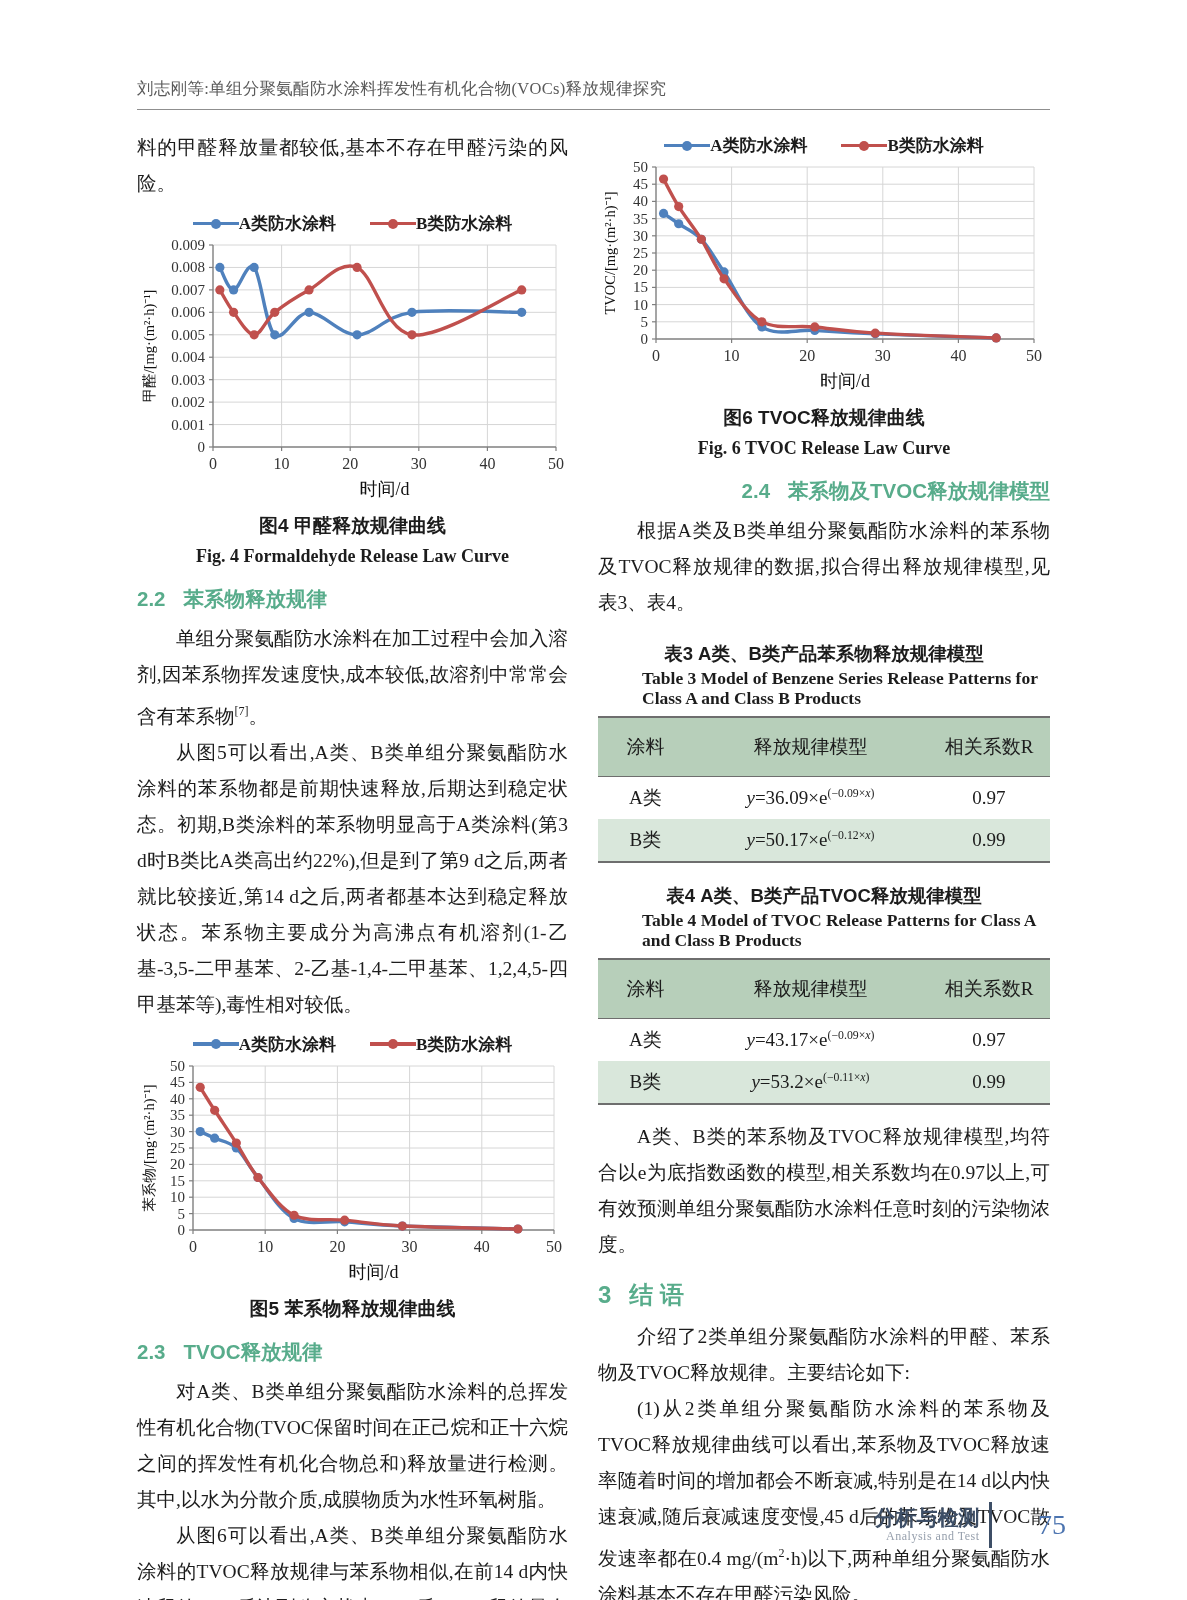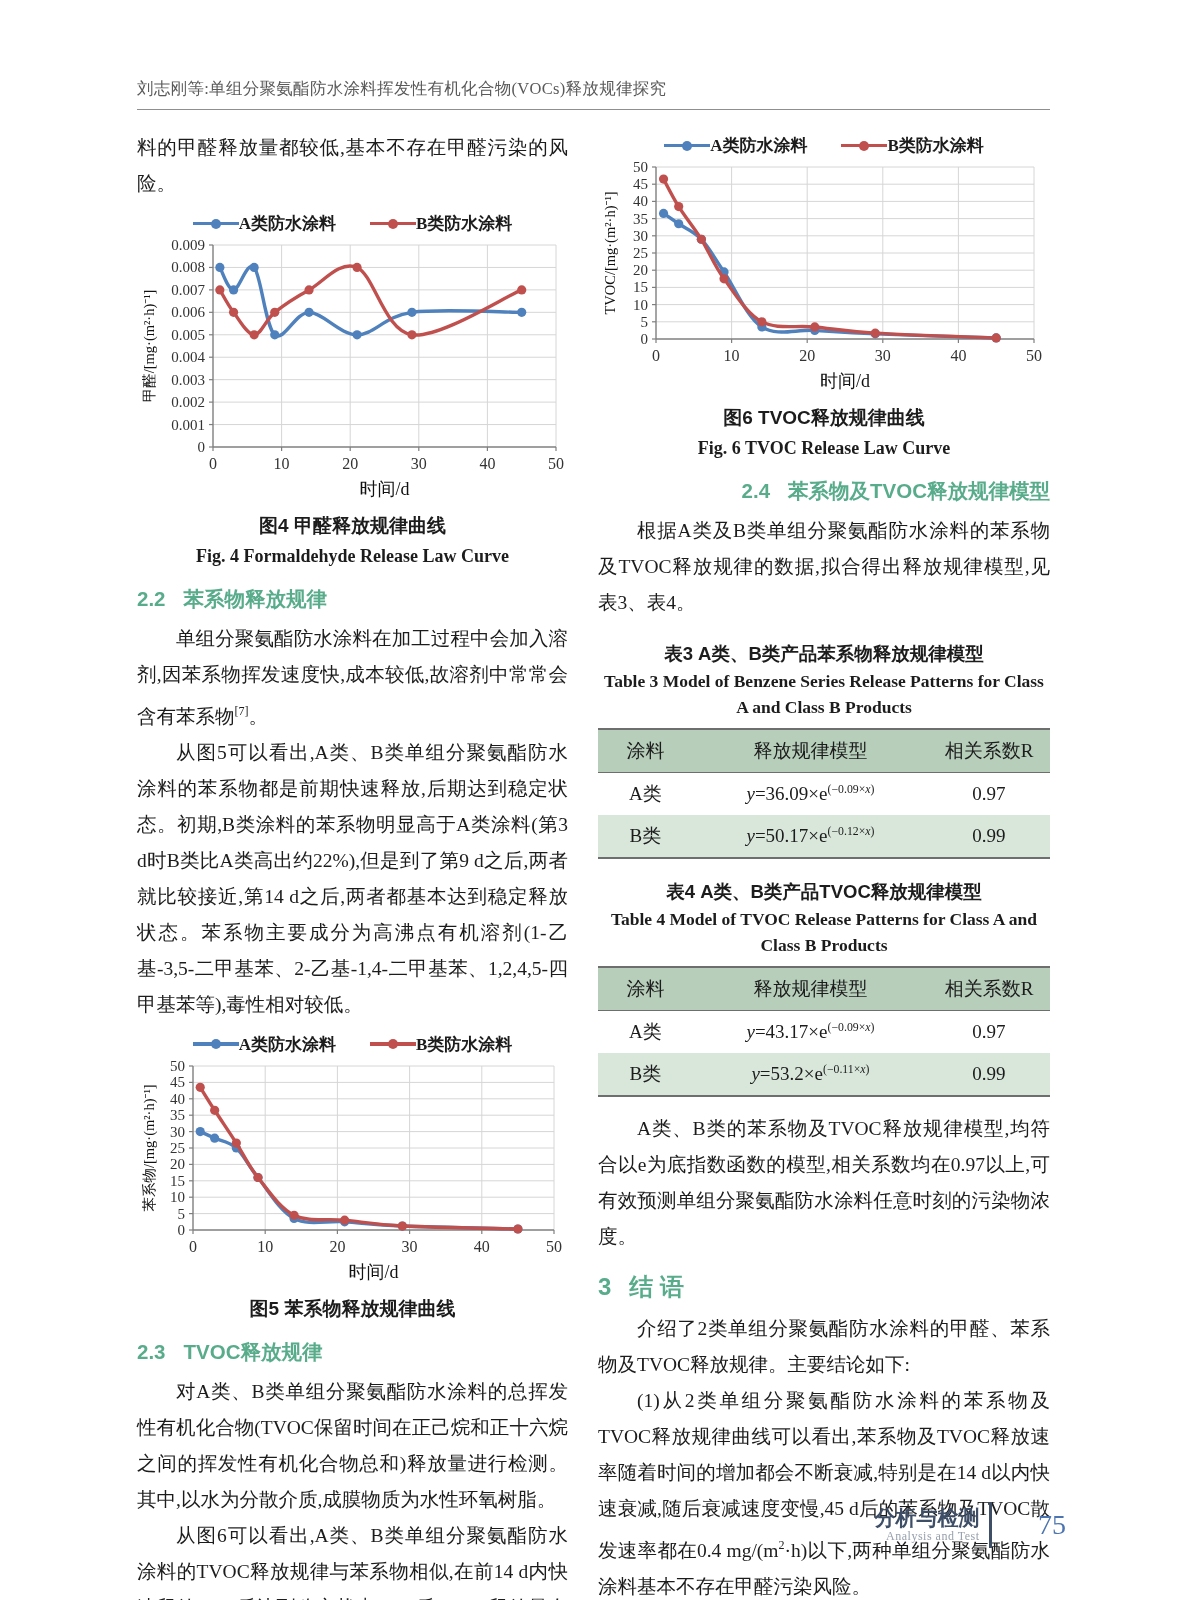--- a/index.html
+++ b/index.html
@@ -24,24 +24,24 @@
        margin:4px 0 2px 0;}
   .legend-item{display:flex;align-items:center;font-weight:bold;font-size:17px;}
   .lline{display:inline-block;width:46px;height:3.2px;}
   .ldot{display:inline-block;width:10px;height:10px;border-radius:50%;
        margin-left:-28px;margin-right:18px;}
   .cap-cn{ text-align:center;font-family:"Liberation Sans",sans-serif;
        font-weight:bold;font-size:19px;margin-top:4px;}
   .cap-en{ text-align:center;font-weight:bold;font-size:18px;margin-top:4px;line-height:26px;}
   .tbl-cap-cn{text-align:center;font-family:"Liberation Sans",sans-serif;
        font-weight:bold;font-size:18.5px;margin:20px 0 2px 0;}
-  .tbl-cap-en{text-align:center;font-weight:bold;font-size:17.5px;line-height:26px;margin-bottom:8px;}
+  .tbl-cap-en{font-weight:bold;font-size:17.5px;line-height:20px;margin-bottom:8px;margin-left:44px;}
   table.model{width:100%;border-collapse:collapse;font-size:19px;
        border-top:2.2px solid #6e6e6e;border-bottom:2.2px solid #6e6e6e;margin-bottom:6px;}
-  table.model th{font-weight:normal;padding:8px 4px;border-bottom:1.6px solid #6e6e6e;}
+  table.model th{font-weight:normal;padding:16px 4px;border-bottom:1.6px solid #6e6e6e;}
   table.model td{padding:8px 4px;text-align:center;}
   table.model tr.alt{background:var(--alt-bg);}
   table.model thead tr{background:var(--head-bg);}
   table.model td:first-child,table.model th:first-child{width:21%;}
   table.model td:last-child,table.model th:last-child{width:27%;}
   .chart{display:block;margin:0 auto;}
   .footer{position:absolute;right:121px;bottom:52px;display:flex;align-items:center;}
   .footer .cn{font-family:"Liberation Sans",sans-serif;font-weight:bold;
        font-size:21px;text-align:right;line-height:22px;}
   .footer .en{font-size:12px;color:#97a0ad;text-align:right;letter-spacing:.5px;}

